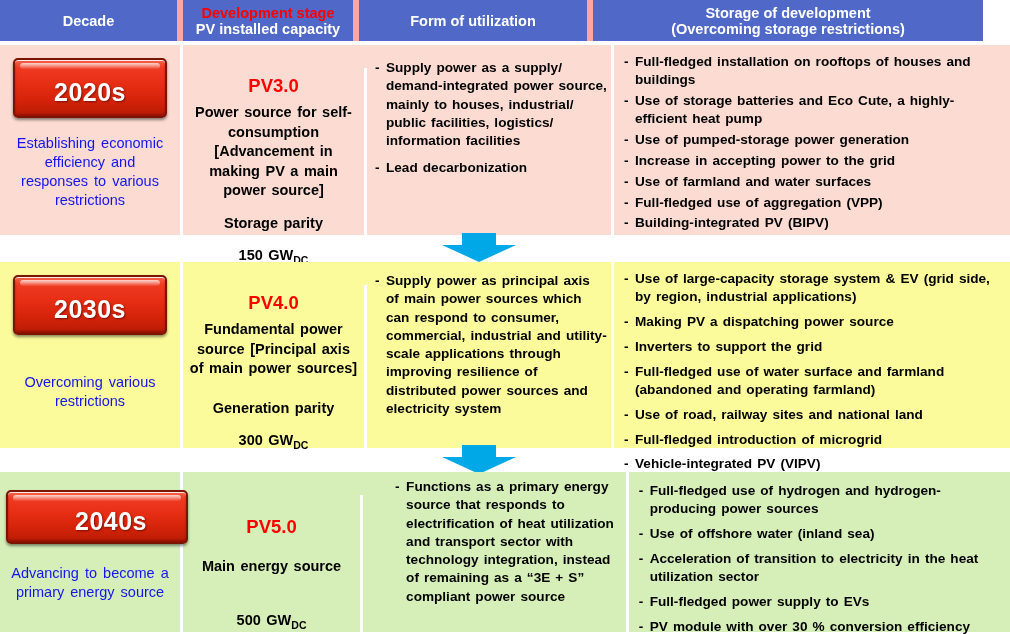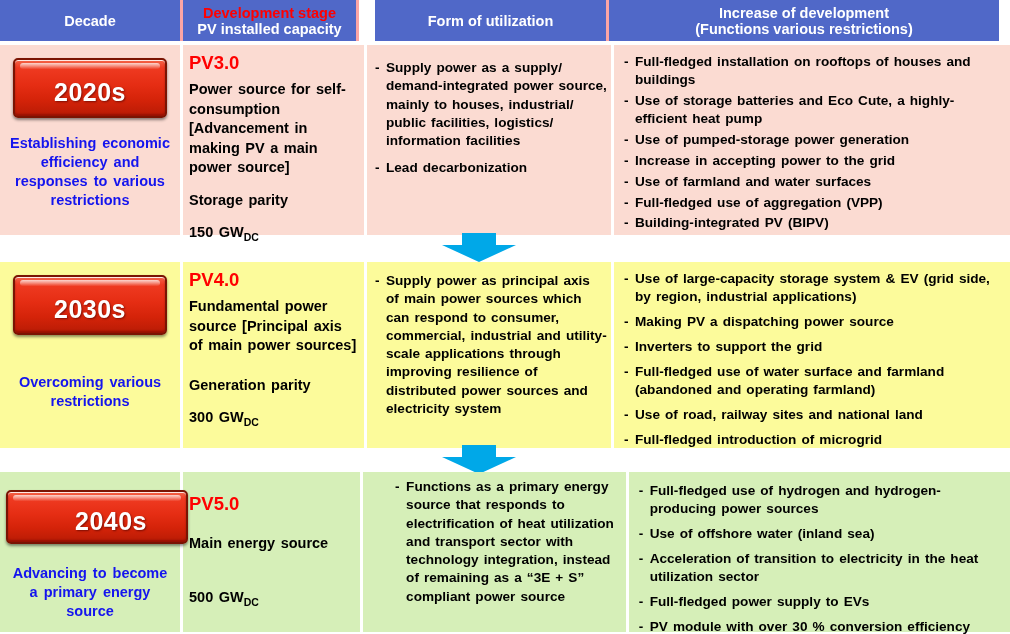--- a/index.html
+++ b/index.html
@@ -33,26 +33,26 @@
     color: #ffffff;
     font-weight: bold;
     font-size: 14.5px;
     line-height: 16px;
     display: flex;
     flex-direction: column;
     align-items: center;
     justify-content: center;
     text-align: center;
     box-sizing: border-box;
-    border-right: 3px solid #fca5a5;
+    border-right: 6px solid #fca5a5;
   }
   .hcell:last-child { border-right: none; }
   .hcell.c0 { width: 183px; }
   .hcell.c1 { width: 176px; }
-  .hcell.c2 { width: 234px; margin-left: 16px; }
+  .hcell.c2 { width: 234px; }
   .hcell.c3 { width: 390px; }
   .hline-red { color: #ff0000; }
 
   
   .row {
     position: absolute;
     left: 0;
     width: 1010px;
     display: flex;
     box-sizing: border-box;
@@ -104,34 +104,35 @@
     font-weight: bold;
     font-size: 25px;
     letter-spacing: 0.5px;
     text-shadow: 1px 1px 2px rgba(70,0,0,0.6);
     margin-top: 8px;
   }
   .decade-btn.small { height: 50px; margin-top: 14px; padding-left: 28px; }
 
   .decade-sub {
     color: #1414ee;
-    font-weight: bold;
+    font-weight: normal;
     font-size: 14.5px;
     line-height: 19px;
     text-align: center;
     word-spacing: 2px;
     margin-top: 16px;
     padding: 0 4px;
   }
   .decade-sub.tight2 { margin-top: 20px; }
 
   
   .stage {
-    text-align: left;
+    text-align: center;
     padding-top: 6px;
+    margin-top: 23px;
   }
   .stage-title {
     color: #ff0000;
     font-weight: bold;
     font-size: 18.5px;
     line-height: 24px;
     margin-bottom: 5px;
   }
   .stage-body {
     color: #000000;
@@ -200,22 +201,22 @@
       <div>Decade</div>
     </div>
     <div class="hcell c1">
       <div class="hline-red">Development stage</div>
       <div>PV installed capacity</div>
     </div>
     <div class="hcell c2">
       <div>Form of utilization</div>
     </div>
     <div class="hcell c3">
-      <div>Increase of development</div>
-      <div>(Functions various restrictions)</div>
+      <div>Storage of development</div>
+      <div>(Overcoming storage restrictions)</div>
     </div>
   </div>
 
   <div class="row r0">
     <div class="cell c0">
       <div class="decade-btn">
         <span class="decade-label">2020s</span>
       </div>
       <div class="decade-sub">Establishing economic efficiency and responses to various restrictions</div>
     </div>
@@ -279,20 +280,21 @@
     </div>
 
     <div class="cell c3 col-fact spaced pad-fact t2">
       <ul class="bullets">
         <li>Use of large-capacity storage system &amp; EV (grid side, by region, industrial applications)</li>
         <li>Making PV a dispatching power source</li>
         <li>Inverters to support the grid</li>
         <li>Full-fledged use of water surface and farmland (abandoned and operating farmland)</li>
         <li>Use of road, railway sites and national land</li>
         <li>Full-fledged introduction of microgrid</li>
+        <li>Vehicle-integrated PV (VIPV)</li>
       </ul>
     </div>
   </div>
 
   <div class="arrow a1">
     <svg width="78" height="30" viewBox="0 0 78 30">
       <polygon points="22,0 56,0 56,12 76,12 39,29 2,12 22,12" fill="#00a8e8"></polygon>
     </svg>
   </div>
 

